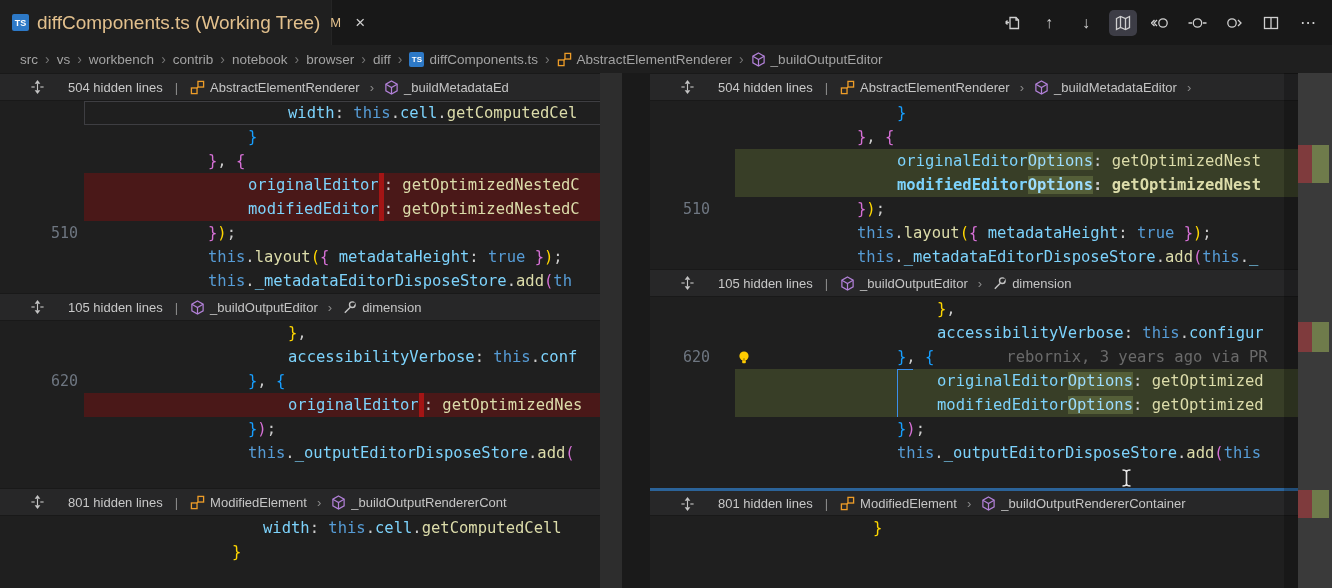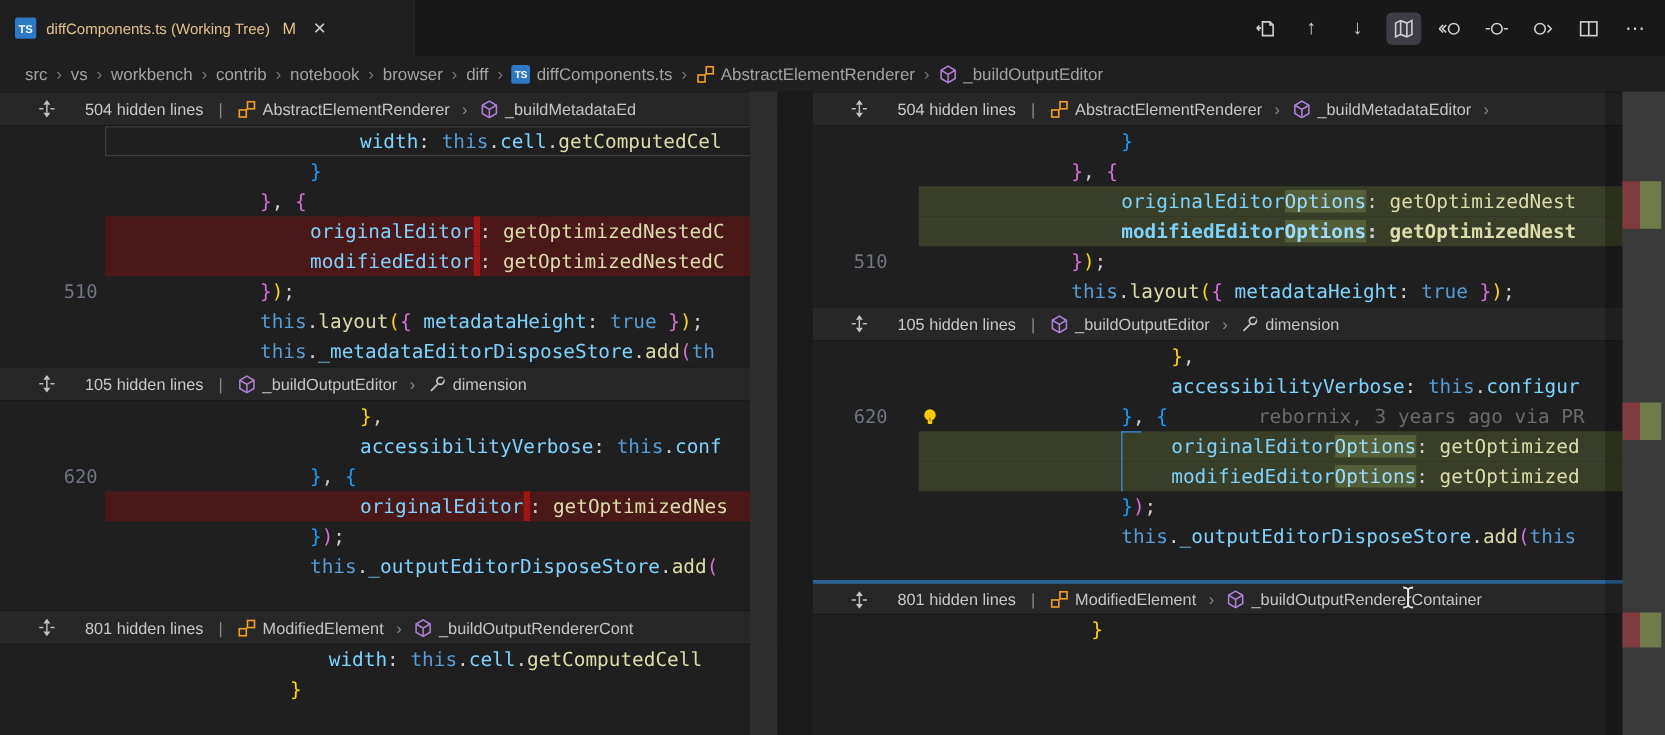--- a/index.html
+++ b/index.html
@@ -4,21 +4,21 @@
 <style>
   html,body{margin:0;padding:0;background:#101010;}
   #app{position:relative;width:1332px;height:588px;background:#1f1f1f;overflow:hidden;
        font-family:"Liberation Sans","DejaVu Sans",sans-serif;color:#cccccc;}
   
   #tabbar{position:absolute;left:0;top:0;width:1332px;height:45px;background:#181818;display:flex;}
   #tab{width:332px;height:45px;background:#1f1f1f;display:flex;align-items:center;gap:8px;
        padding:0 12px;box-sizing:border-box;border-right:1px solid #252525;}
   .ts-badge{width:17px;height:17px;border-radius:2px;background:#2d79c7;color:#fff;
        font-size:9px;font-weight:bold;display:flex;align-items:center;justify-content:center;flex:0 0 auto;}
-  #tab-title{font-size:12px;color:#e2c08d;white-space:nowrap;}
+  #tab-title{font-size:19px;color:#e2c08d;white-space:nowrap;}
   #tab-badge{font-size:13px;color:#e2c08d;margin-left:2px;}
   #tab-close{font-size:17px;color:#d0d0d0;margin-left:6px;cursor:pointer;line-height:1;}
   #toolbar{position:absolute;right:10px;top:0;height:45px;display:flex;align-items:center;gap:9px;}
   .tb{width:28px;height:26px;display:flex;align-items:center;justify-content:center;color:#cfcfcf;
       font-size:16px;border-radius:5px;}
   .tb.active{background:#3d3d46;}
   .tb svg{display:block;}
   
   #breadcrumb{position:absolute;left:0;top:45px;width:1332px;height:28px;background:#1f1f1f;
       display:flex;align-items:center;padding-left:20px;box-sizing:border-box;font-size:13.5px;color:#a3a3a3;}
@@ -328,20 +328,21 @@
             </span>
             <span class="hdr-chev">›</span>
           </span>
         </div>
         <div class="row code"><div class="codetext" style="padding-left: 247px; right: 38px;"><span class="tk-b3">}</span></div></div>
         <div class="row code"><div class="codetext" style="padding-left: 207px; right: 38px;"><span class="tk-b2">}</span><span class="tk-pn">, </span><span class="tk-b2">{</span></div></div>
         <div class="row code"><div class="linebg bg-add" style="left: 85px; right: 0px;"></div><div class="codetext" style="padding-left: 247px; right: 38px;"><span class="tk-pr">originalEditor</span><span class="tk-ab">Options</span><span class="tk-pn">:</span><span class="tk-fn"> getOptimizedNest</span></div></div>
         <div class="row code"><div class="linebg bg-add" style="left: 85px; right: 0px;"></div><div class="codetext" style="padding-left: 247px; right: 38px; font-weight: bold;"><span class="tk-pr">modifiedEditor</span><span class="tk-ab">Options</span><span class="tk-pn">:</span><span class="tk-fn"> getOptimizedNest</span></div></div>
         <div class="row code"><div class="lineno" style="left: 10px; width: 50px;">510</div><div class="codetext" style="padding-left: 207px; right: 38px;"><span class="tk-b2">}</span><span class="tk-b1">)</span><span class="tk-pn">;</span></div></div>
         <div class="row code"><div class="codetext" style="padding-left: 207px; right: 38px;"><span class="tk-kw">this</span><span class="tk-pn">.</span><span class="tk-fn">layout</span><span class="tk-b1">(</span><span class="tk-b2">{</span><span class="tk-pr"> metadataHeight</span><span class="tk-pn">: </span><span class="tk-kw">true</span><span class="tk-b2"> }</span><span class="tk-b1">)</span><span class="tk-pn">;</span></div></div>
+        <div class="row code"><div class="codetext" style="padding-left: 207px; right: 38px;"><span class="tk-kw">this</span><span class="tk-pn">.</span><span class="tk-pr">_metadataEditorDisposeStore</span><span class="tk-pn">.</span><span class="tk-fn">add</span><span class="tk-b2">(</span><span class="tk-kw">this</span><span class="tk-pn">.</span><span class="tk-pr">_</span></div></div>
         <div class="row hdr">
           <span class="gut-ico"><svg width="15" height="16" viewBox="0 0 16 16" fill="#c5c5c5">
               <path d="M8 0.5 5 4.5h6z"></path>
               <path d="M8 15.5 5 11.5h6z"></path>
               <rect x="7.4" y="4.5" width="1.2" height="7"></rect>
               <rect x="1.5" y="7.4" width="3.5" height="1.2"></rect>
               <rect x="11" y="7.4" width="3.5" height="1.2"></rect>
             </svg></span>
           <span class="hdr-text">
             <span>105 hidden lines</span>

